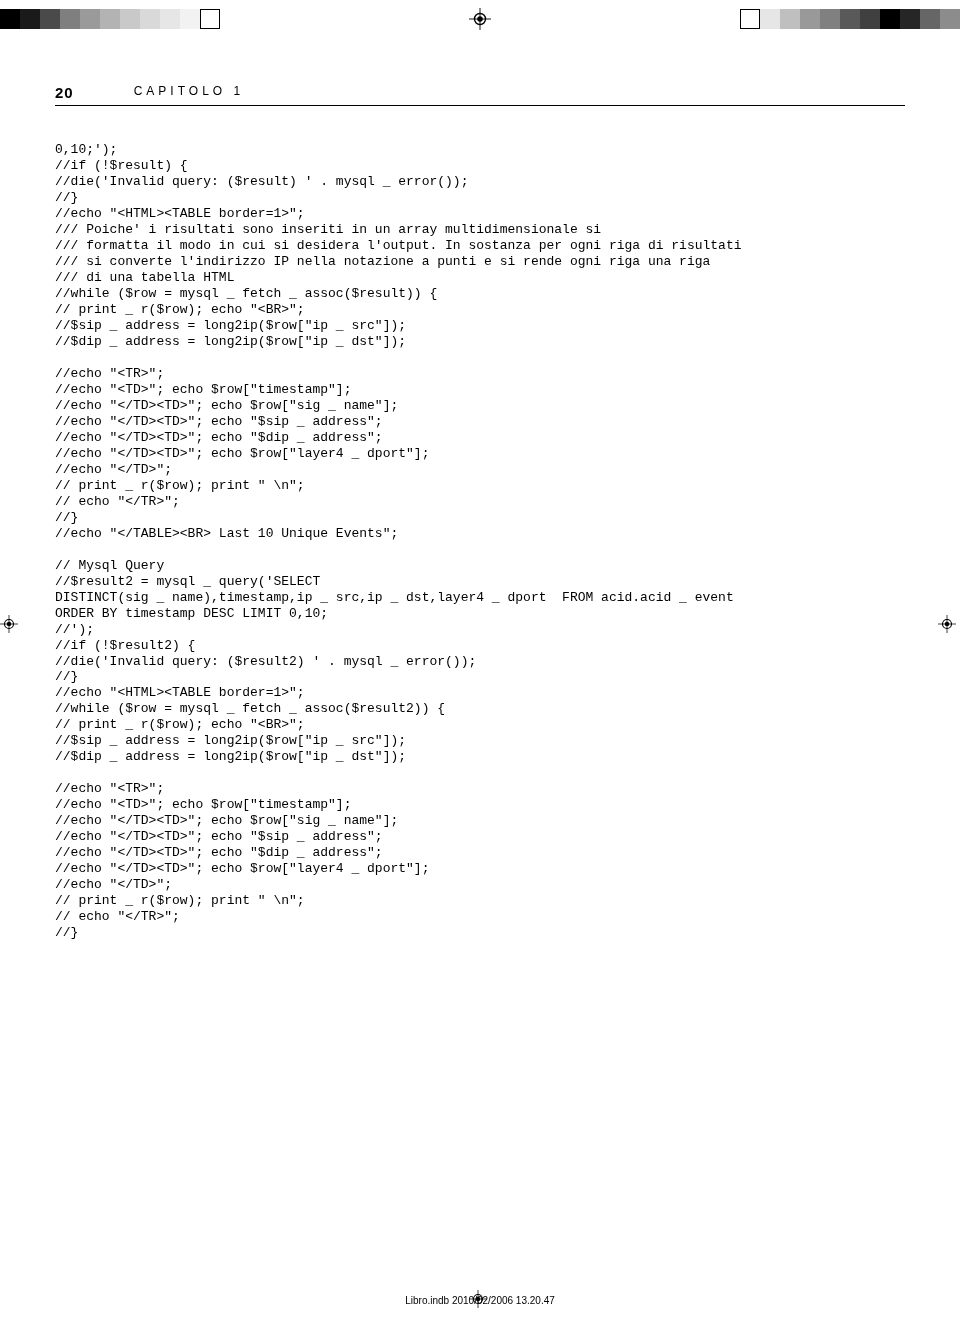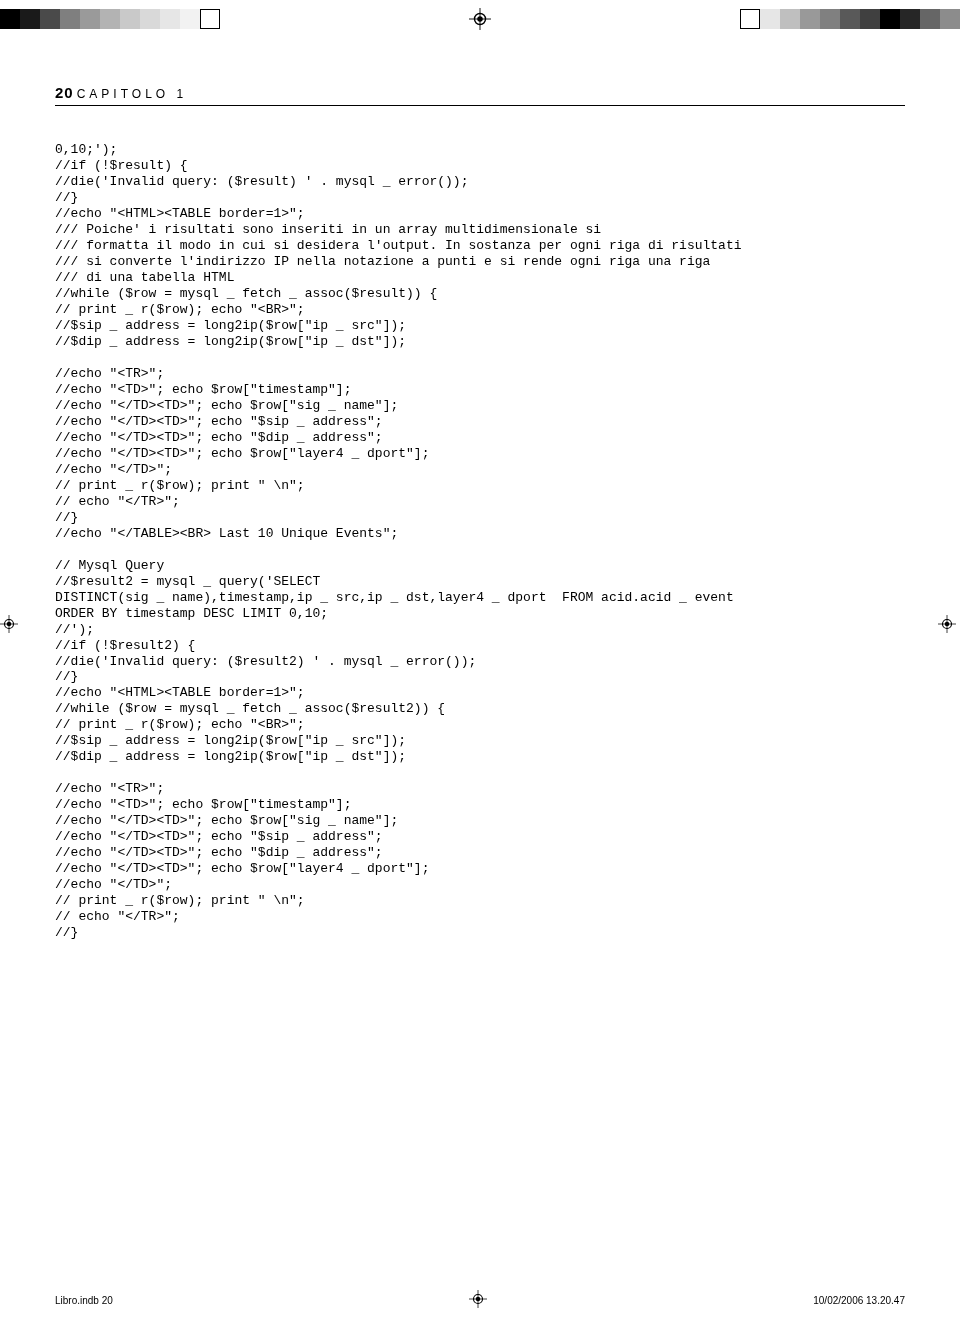--- a/index.html
+++ b/index.html
@@ -42,35 +42,36 @@
     }
     .regmark-center svg {
       width: 22px;
       height: 22px;
     }
     .page {
       padding: 84px 55px 50px 55px;
     }
     .header-line {
       display: flex;
-      align-items: flex-end;
-      gap: 3px;
+      align-items: flex-start;
+      gap: 18px;
       padding-bottom: 4px;
       border-bottom: 1px solid #000;
       margin-bottom: 36px;
     }
     .page-number {
       font-size: 15px;
       font-weight: 600;
       letter-spacing: 1px;
     }
     .chapter-title {
       font-size: 12px;
       letter-spacing: 4px;
       font-weight: 400;
+      margin-left: 42px;
     }
     .code {
       font-family: "Courier New", Courier, monospace;
       font-size: 13px;
       line-height: 1.23;
       white-space: pre-wrap;
       color: #000;
     }
     .side-marks {
       position: absolute;
@@ -83,21 +84,21 @@
     .side-mark {
       width: 22px;
       height: 22px;
     }
     .footer {
       position: absolute;
       bottom: 18px;
       left: 0;
       width: 100%;
       display: flex;
-      justify-content: space-between;
+      justify-content: center;
       align-items: center;
       padding: 0 55px;
       font-size: 10px;
       color: #000;
     }
     .footer-center {
       position: absolute;
       left: 50%;
       transform: translateX(-50%);
       width: 22px;

